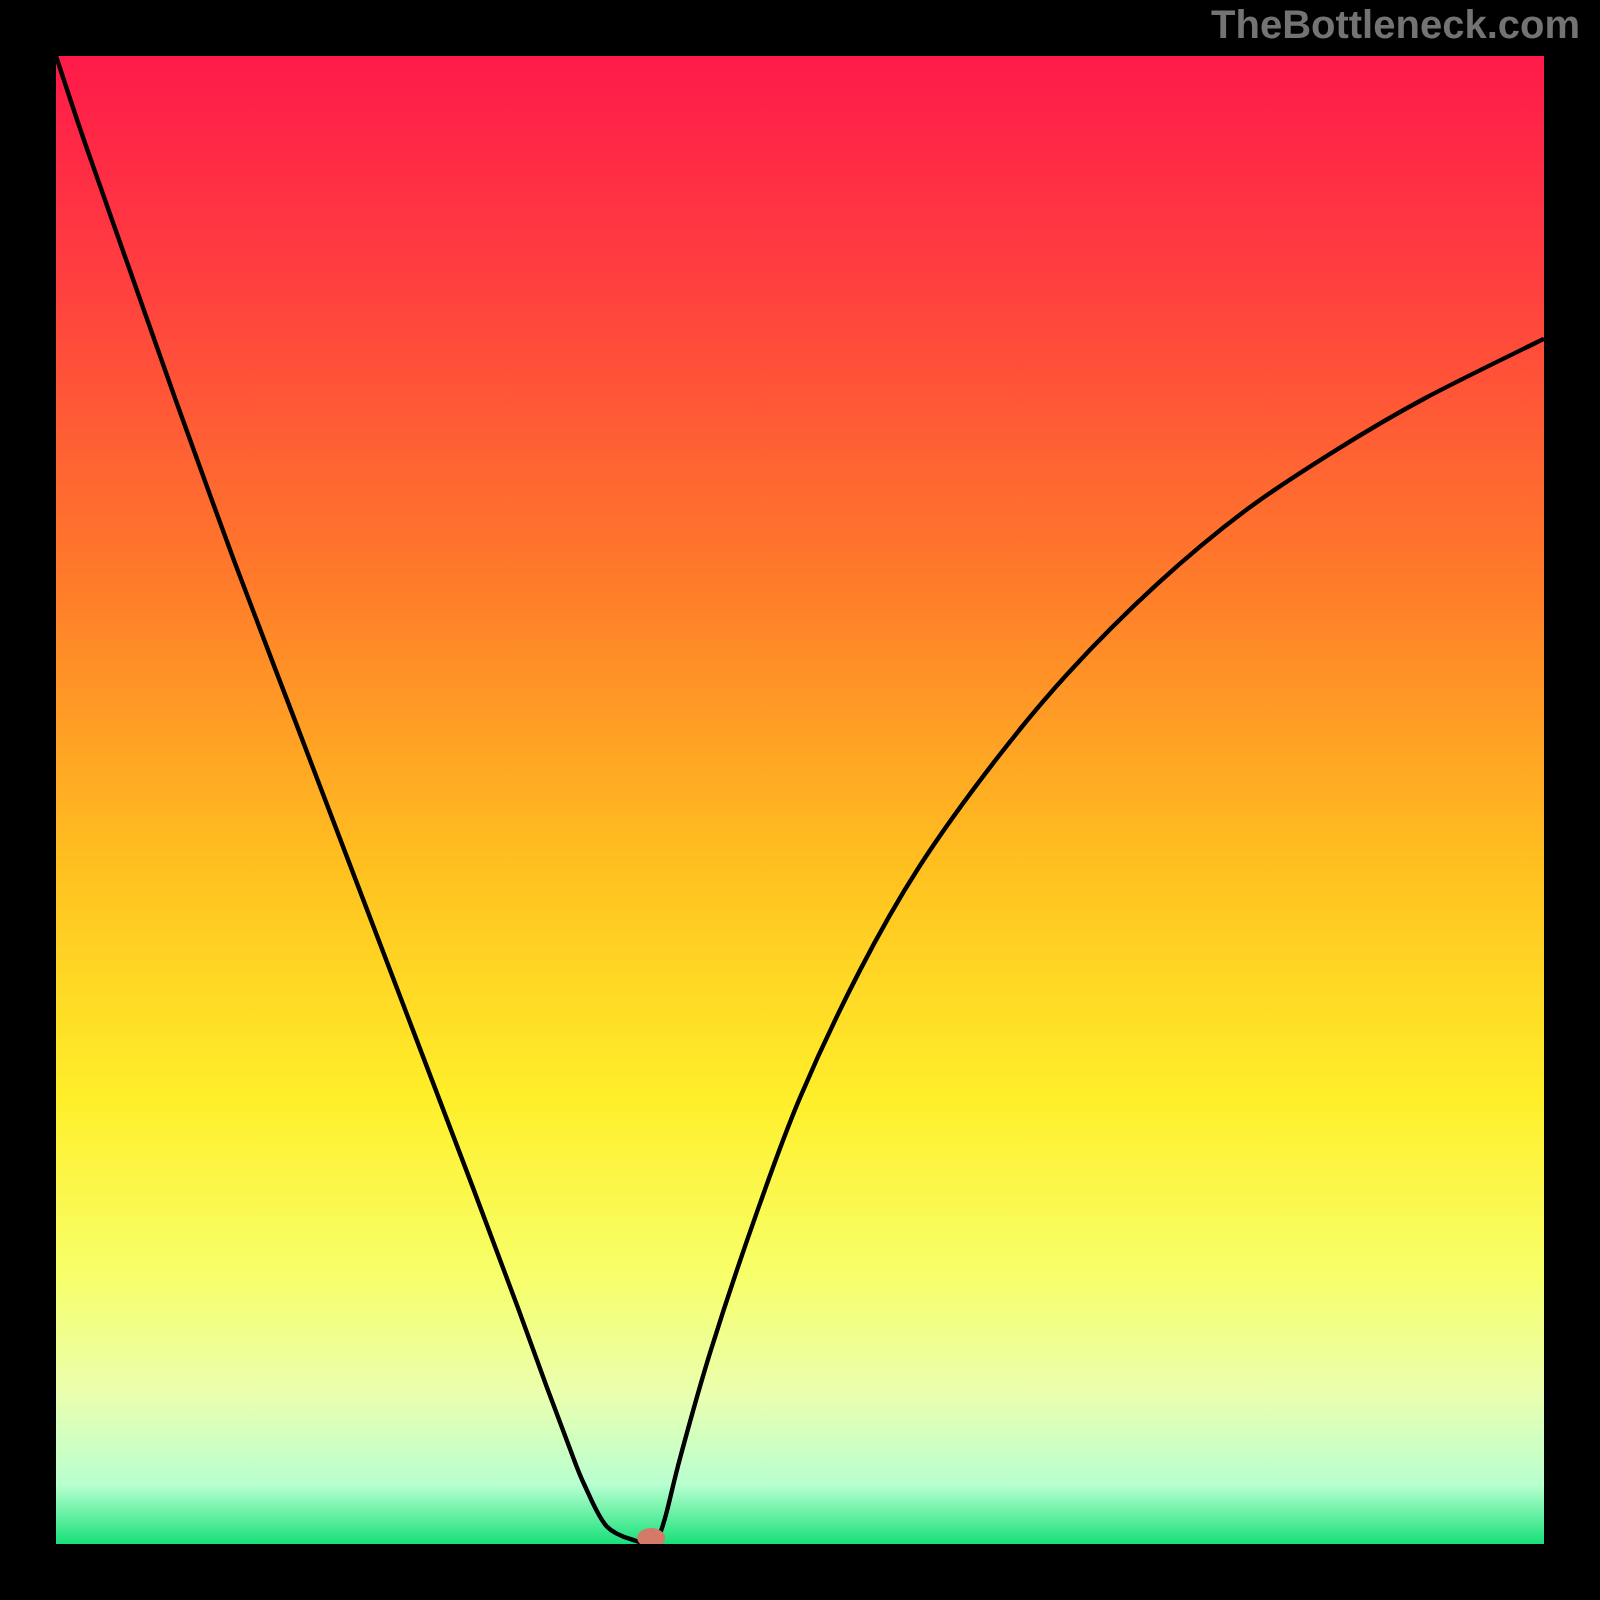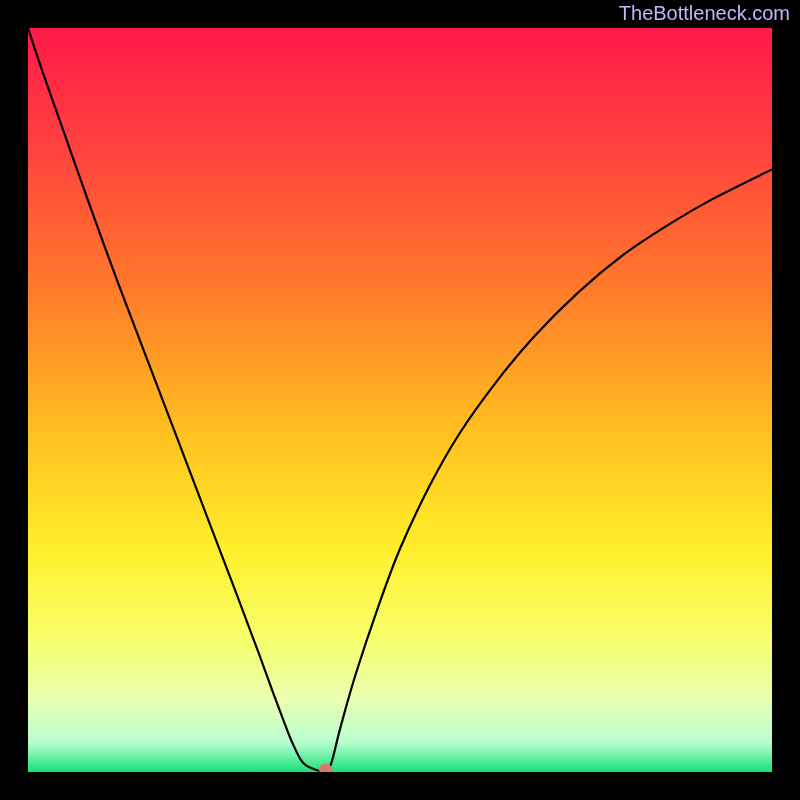--- a/index.html
+++ b/index.html
@@ -9,24 +9,24 @@
     height: 800px;
     background: #000;
     font-family: Arial, Helvetica, sans-serif;
     position: relative;
     overflow: hidden;
   }
   .watermark {
     position: absolute;
     top: 2px;
     right: 10px;
-    color: #c4b5fd;
+    color: #737373;
     font-size: 20px;
     z-index: 10;
-    font-weight: 400;
+    font-weight: 700;
   }
   .plot-frame {
     position: absolute;
     left: 28px;
     top: 28px;
     width: 744px;
     height: 744px;
     background: #000;
   }
   svg {

